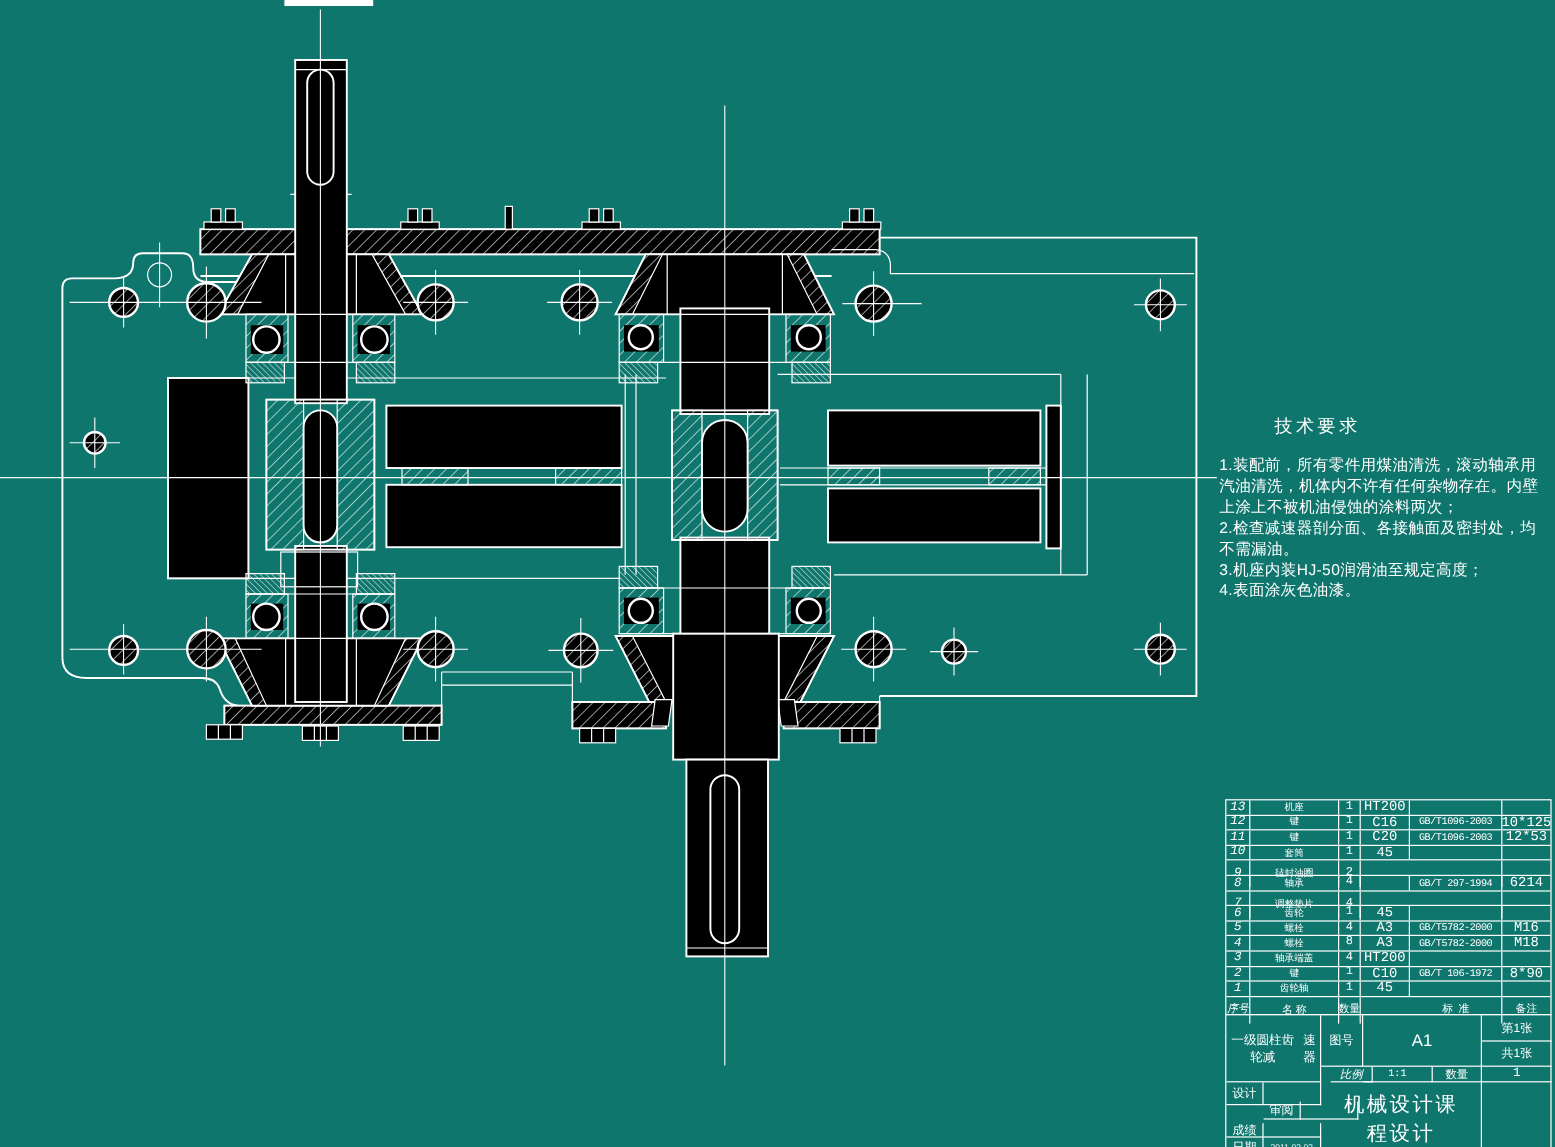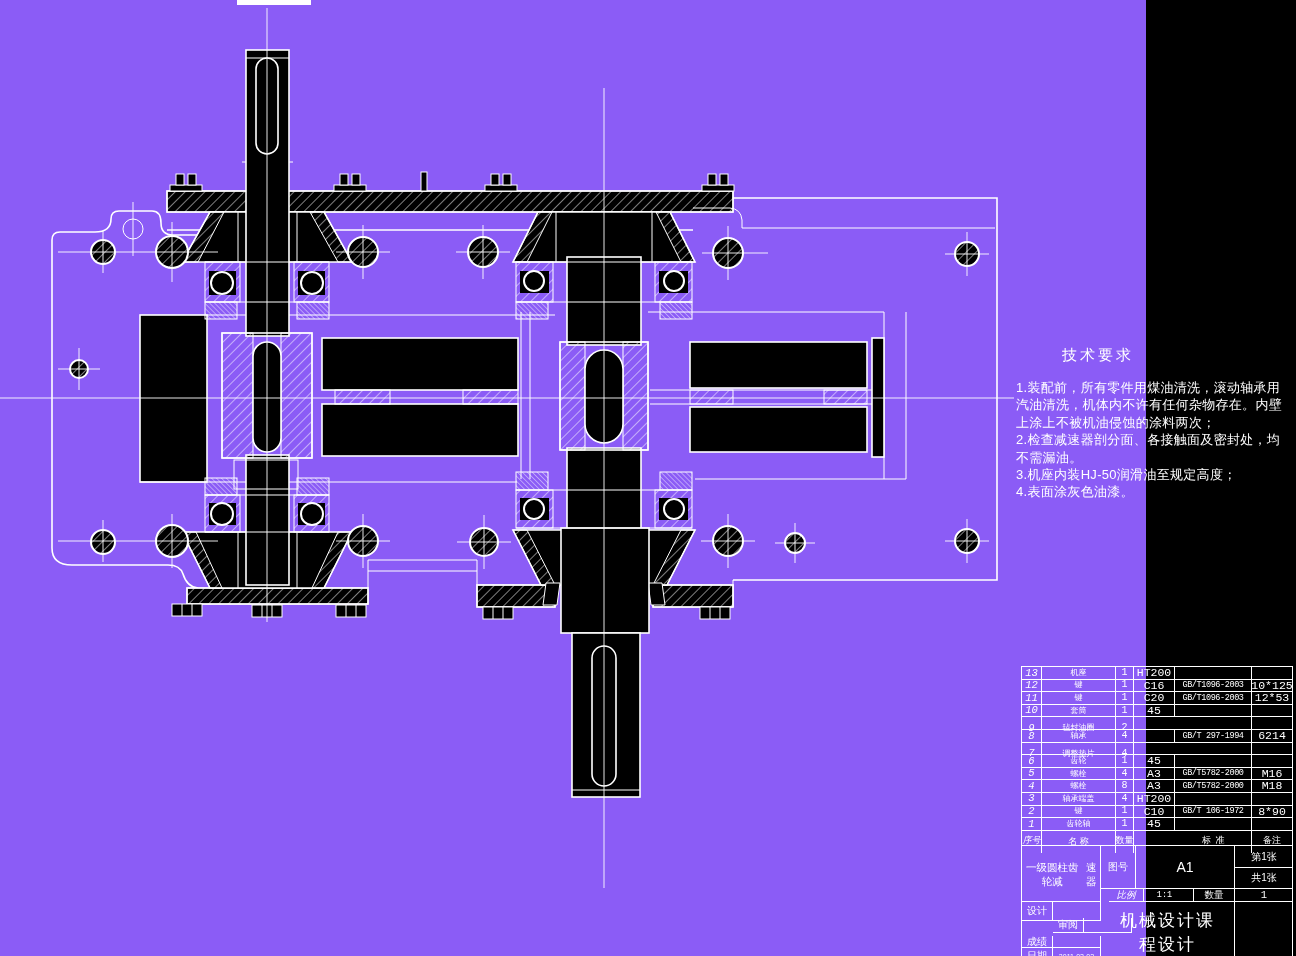--- a/index.html
+++ b/index.html
@@ -1,18 +1,18 @@
 <!DOCTYPE html>
 <html><head>
 <meta charset="utf-8">
 <style>
   html,body{margin:0;padding:0;background:#000;}
   body{width:1296px;height:956px;overflow:hidden;position:relative;
        font-family:"Liberation Sans", sans-serif;color:#fff;}
-  #stage{position:absolute;left:0;top:0;width:1146px;height:956px;background:#8b5cf6;}
+  #stage{position:absolute;left:0;top:0;width:1296px;height:956px;background:#0f766e;}
   svg{position:absolute;left:0;top:0;}
   .s{stroke:#fff;fill:none;stroke-width:1.6px;}
   .s1{stroke:#fff;fill:none;stroke-width:1px;}
   .bk{fill:#000;}
   .bks{fill:#000;stroke:#fff;stroke-width:1.6px;}
   .bks1{fill:#000;stroke:#fff;stroke-width:1px;}
   .h1{fill:url(#h1);stroke:#fff;stroke-width:1px;}
   .h2{fill:url(#h2);stroke:#fff;stroke-width:1px;}
   .cl{stroke:#fff;stroke-width:0.9px;fill:none;}
   .ring{fill:none;stroke:#fff;stroke-width:2px;}

